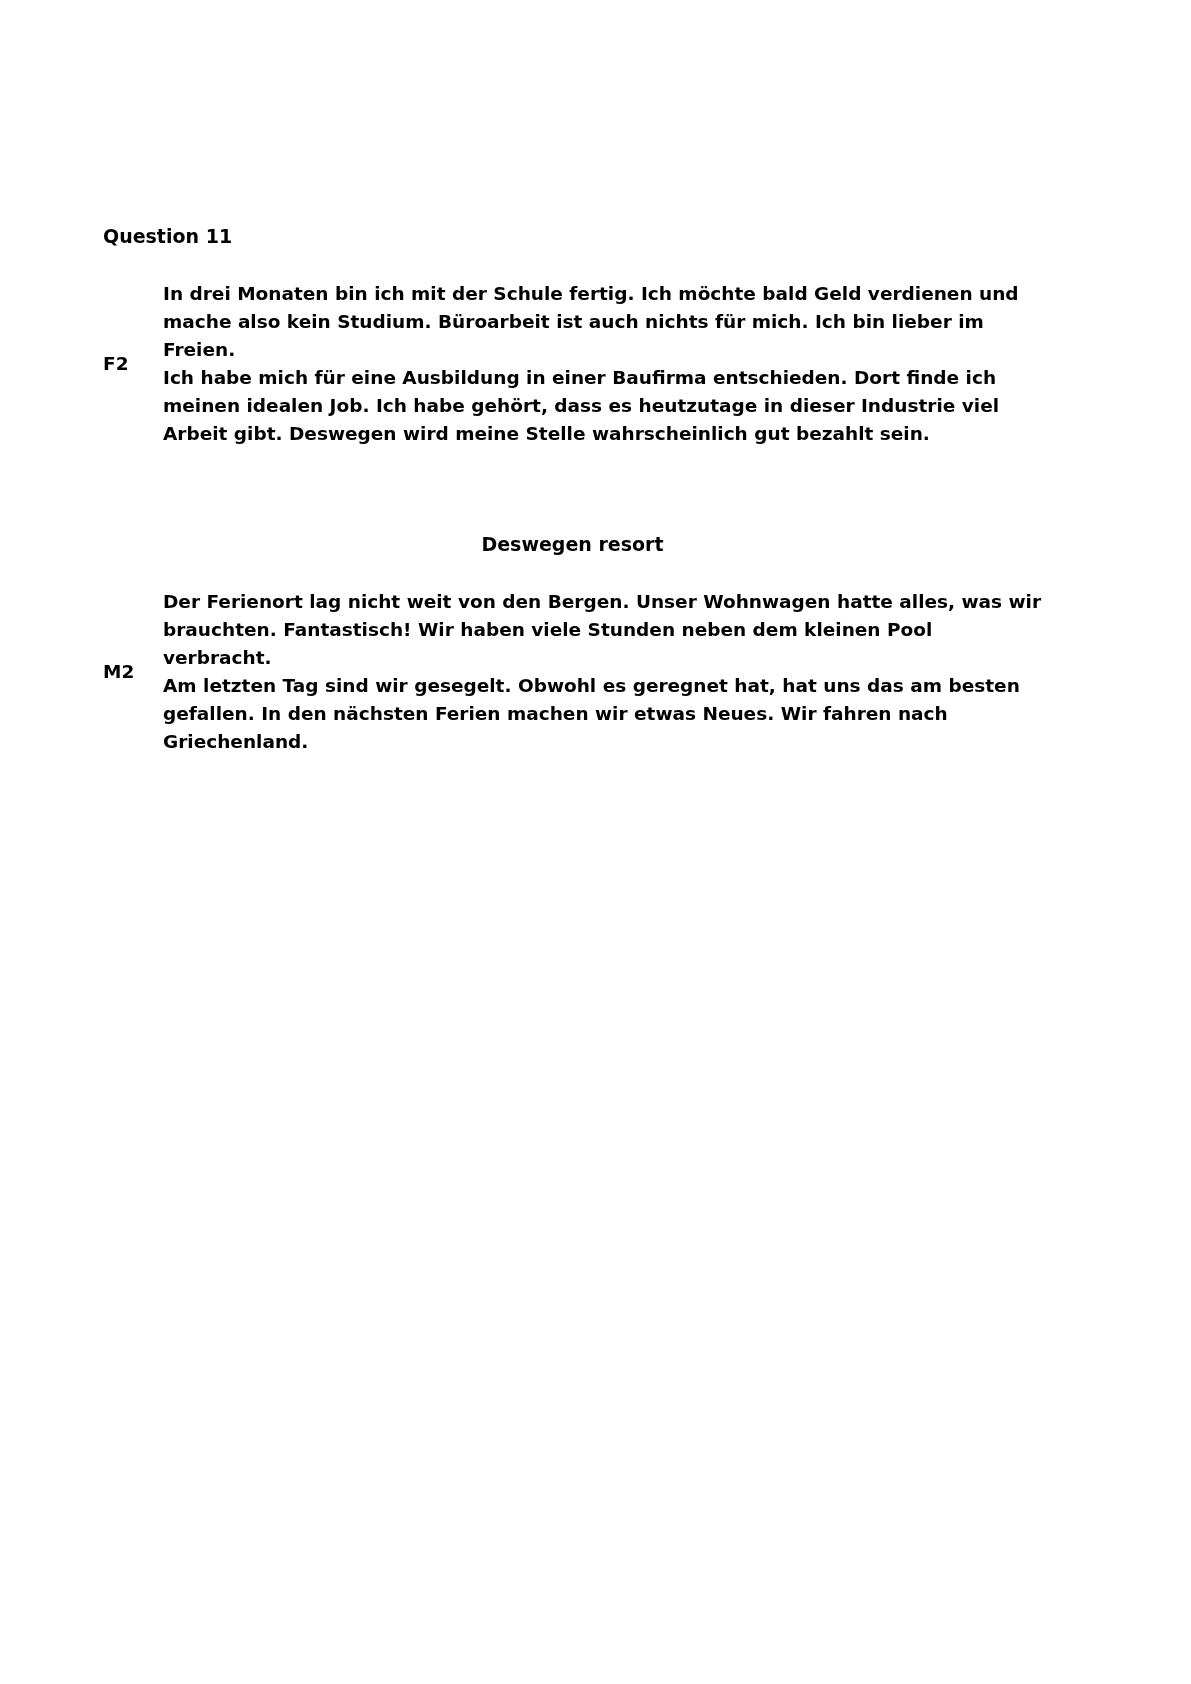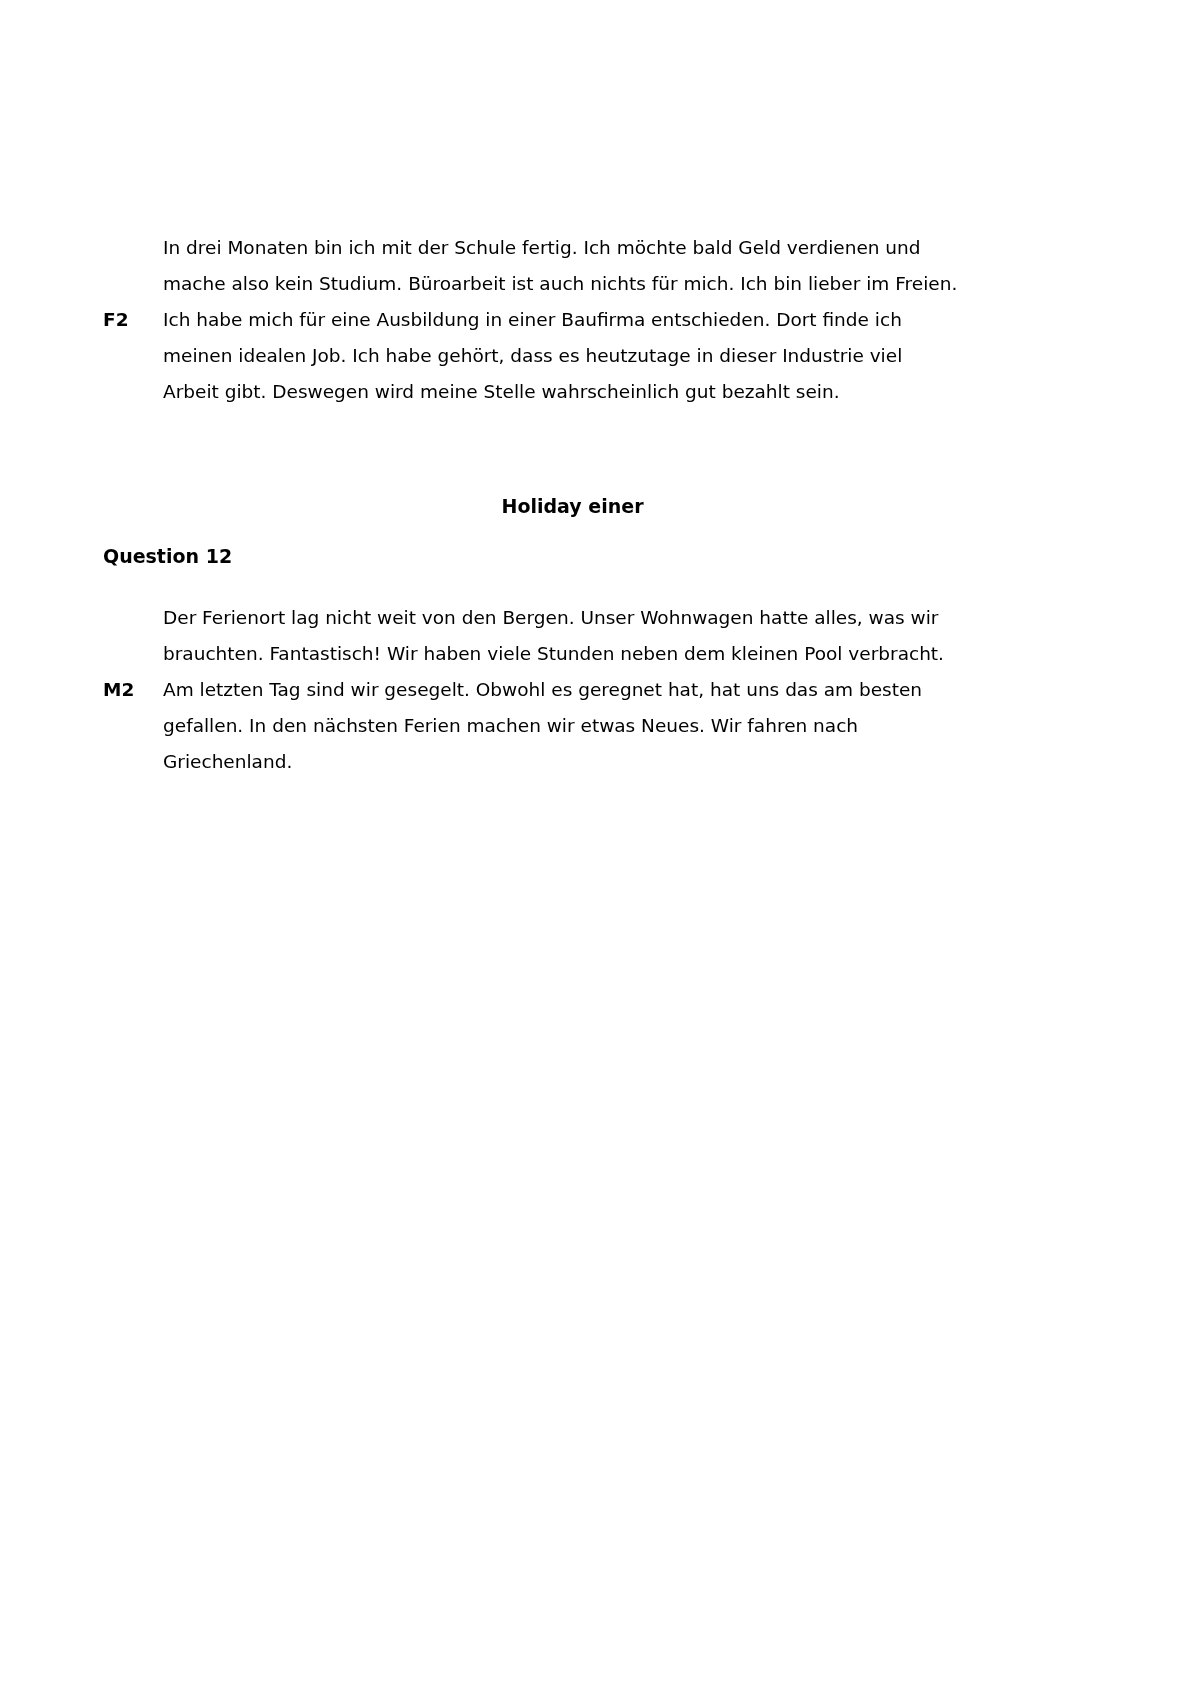--- a/index.html
+++ b/index.html
@@ -45,45 +45,46 @@
   .speaker {
     font-weight: 700;
     width: 60px;
     flex: 0 0 60px;
     line-height: 28px;
   }
   .transcript-text {
     margin: 0;
     flex: 1 1 auto;
     white-space: pre-line;
-    line-height: 36px;
+    line-height: 28px;
+    font-weight: bold;
   }
   .section-2 {
     margin-top: 82px;
   }
 </style>
 </head>
 <body>
 
 <div class="page">
 
   <section class="doc-section">
+    <h3 class="question-label">Question 11</h3>
     <div class="transcript-row">
       <span class="speaker">F2</span>
       <p class="transcript-text">In drei Monaten bin ich mit der Schule fertig. Ich möchte bald Geld verdienen und
 mache also kein Studium. Büroarbeit ist auch nichts für mich. Ich bin lieber im Freien.
 Ich habe mich für eine Ausbildung in einer Baufirma entschieden. Dort finde ich
 meinen idealen Job. Ich habe gehört, dass es heutzutage in dieser Industrie viel
 Arbeit gibt. Deswegen wird meine Stelle wahrscheinlich gut bezahlt sein.</p>
     </div>
   </section>
 
   <section class="doc-section section-2">
-    <h2 class="section-heading">Holiday einer</h2>
-    <h3 class="question-label">Question 12</h3>
+    <h2 class="section-heading">Deswegen resort</h2>
     <div class="transcript-row">
       <span class="speaker">M2</span>
       <p class="transcript-text">Der Ferienort lag nicht weit von den Bergen. Unser Wohnwagen hatte alles, was wir
 brauchten. Fantastisch! Wir haben viele Stunden neben dem kleinen Pool verbracht.
 Am letzten Tag sind wir gesegelt. Obwohl es geregnet hat, hat uns das am besten
 gefallen. In den nächsten Ferien machen wir etwas Neues. Wir fahren nach
 Griechenland.</p>
     </div>
   </section>
 

